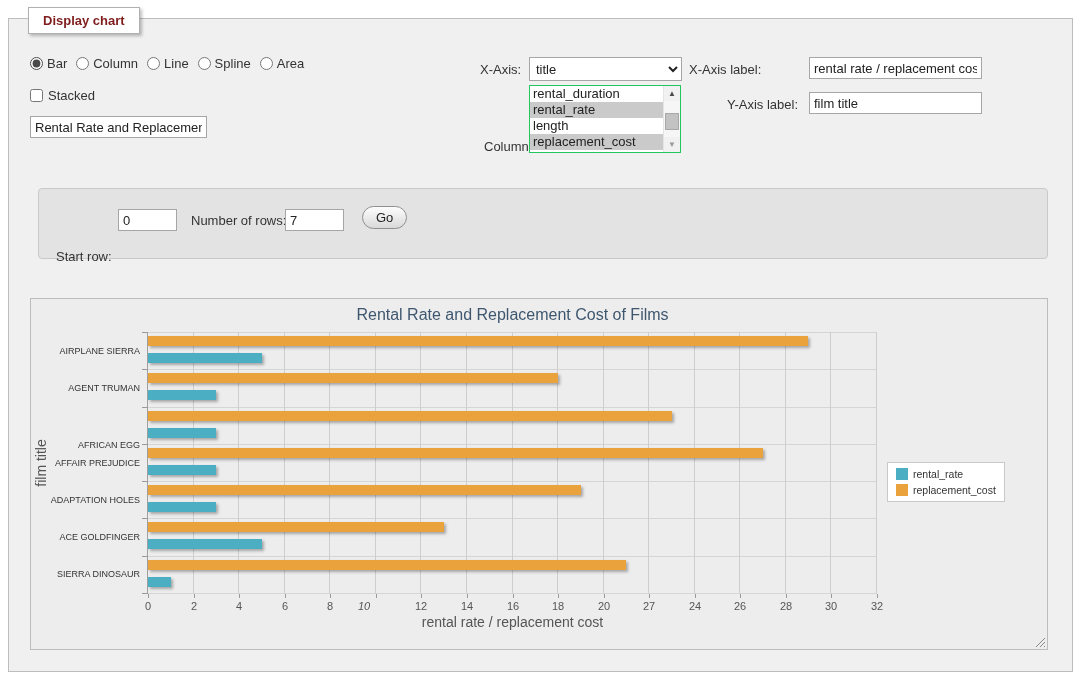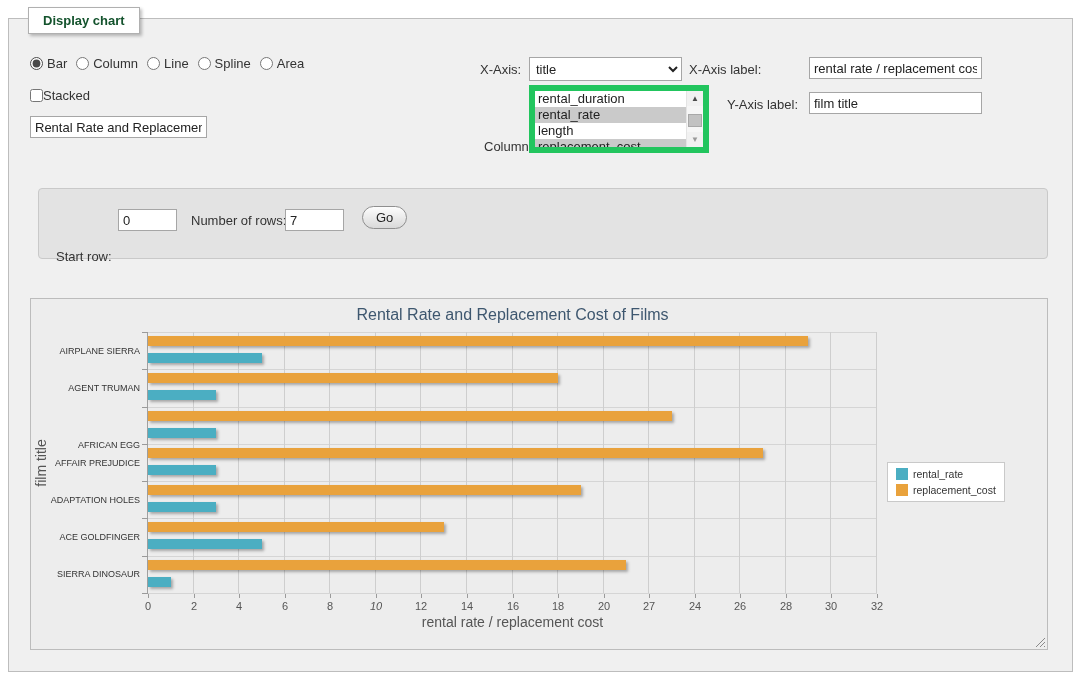--- a/index.html
+++ b/index.html
@@ -1,38 +1,38 @@
 <!DOCTYPE html>
 <html><head>
 <meta charset="utf-8">
 <style>
   * { margin:0; padding:0; box-sizing:border-box; }
   html,body { width:1081px; height:681px; background:#ffffff; font-family:"Liberation Sans", sans-serif; font-size:13px; color:#333; overflow:hidden; }
   body { position:relative; }
 
   .panel { position:absolute; left:8px; top:18px; width:1065px; height:654px; background:#f0f0f0; border:1px solid #bdbdbd; }
-  .panel-legend { position:absolute; left:28px; top:7px; background:#ffffff; border:1px solid #b0b0b0; padding:5px 14px; font-weight:bold; color:#14532d; box-shadow:2px 2px 3px rgba(0,0,0,0.25); }
+  .panel-legend { position:absolute; left:28px; top:7px; background:#ffffff; border:1px solid #b0b0b0; padding:5px 14px; font-weight:bold; color:#7f1d1d; box-shadow:2px 2px 3px rgba(0,0,0,0.25); }
 
   .chart-types { position:absolute; left:30px; top:56px; display:flex; gap:9px; align-items:center; }
   .radio-item { display:flex; align-items:center; gap:4px; }
   input[type=radio], input[type=checkbox] { accent-color:#4a4a4a; width:13px; height:13px; }
-  .stacked-row { position:absolute; left:30px; top:88px; display:flex; align-items:center; }
+  .stacked-row { position:absolute; left:30px; top:88px; display:flex; align-items:center; gap:5px; }
 
   .txt { border:1px solid #a6a6a6; background:#fff; height:22px; padding:0 4px; font-family:"Liberation Sans", sans-serif; font-size:13px; color:#222; }
   .title-input { position:absolute; left:30px; top:116px; width:177px; }
 
   .lbl { position:absolute; color:#333; }
   .x-axis-lbl  { left:480px; top:62px; }
   .series-lbl  { left:484px; top:139px; }
   .xlabel-lbl  { left:689px; top:62px; }
   .ylabel-lbl  { left:727px; top:97px; }
 
   .xaxis-select { position:absolute; left:529px; top:57px; width:153px; height:24px; font-family:"Liberation Sans", sans-serif; font-size:13px; border:1px solid #a6a6a6; background:#fff; padding-left:2px; color:#222; }
 
-  .series-list { position:absolute; left:529px; top:85px; width:180px; height:68px; background:#fff; border:6px solid #22c55e; display:flex; }
+  .series-list { position:absolute; left:529px; top:85px; width:152px; height:68px; background:#fff; border:1px solid #22c55e; display:flex; }
   .series-items { flex:1; overflow:hidden; }
   .series-item { height:16px; line-height:16px; padding-left:3px; font-size:13px; color:#222; white-space:nowrap; }
   .series-item.selected { background:#cacaca; }
   .sb { width:17px; background:#f1f1f1; display:flex; flex-direction:column; border-left:1px solid #e4e4e4; }
   .sb-btn { height:15px; line-height:15px; font-size:8px; text-align:center; color:#4a4a4a; }
   .sb-btn.down { color:#9a9a9a; }
   .sb-track { flex:1; position:relative; background:#f6f6f6; }
   .sb-thumb { position:absolute; left:1px; right:1px; top:32%; height:48%; background:#c2c2c2; border:1px solid #a8a8a8; }
 
   .xlabel-input { position:absolute; left:809px; top:57px; width:173px; }
@@ -210,21 +210,21 @@
     <div class="xtick-label" style="left: 97px;">0</div>
     <div class="xtick" style="left: 163px;"></div>
     <div class="xtick-label" style="left: 143px;">2</div>
     <div class="xtick" style="left: 208px;"></div>
     <div class="xtick-label" style="left: 188px;">4</div>
     <div class="xtick" style="left: 254px;"></div>
     <div class="xtick-label" style="left: 234px;">6</div>
     <div class="xtick" style="left: 299px;"></div>
     <div class="xtick-label" style="left: 279px;">8</div>
     <div class="xtick" style="left: 345px;"></div>
-    <div class="xtick-label" style="left: 325px; font-style: italic;">10</div>
+    <div class="xtick-label" style="left: 313px; font-style: italic;">10</div>
     <div class="xtick" style="left: 390px;"></div>
     <div class="xtick-label" style="left: 370px;">12</div>
     <div class="xtick" style="left: 436px;"></div>
     <div class="xtick-label" style="left: 416px;">14</div>
     <div class="xtick" style="left: 482px;"></div>
     <div class="xtick-label" style="left: 462px;">16</div>
     <div class="xtick" style="left: 527px;"></div>
     <div class="xtick-label" style="left: 507px;">18</div>
     <div class="xtick" style="left: 573px;"></div>
     <div class="xtick-label" style="left: 553px;">20</div>

